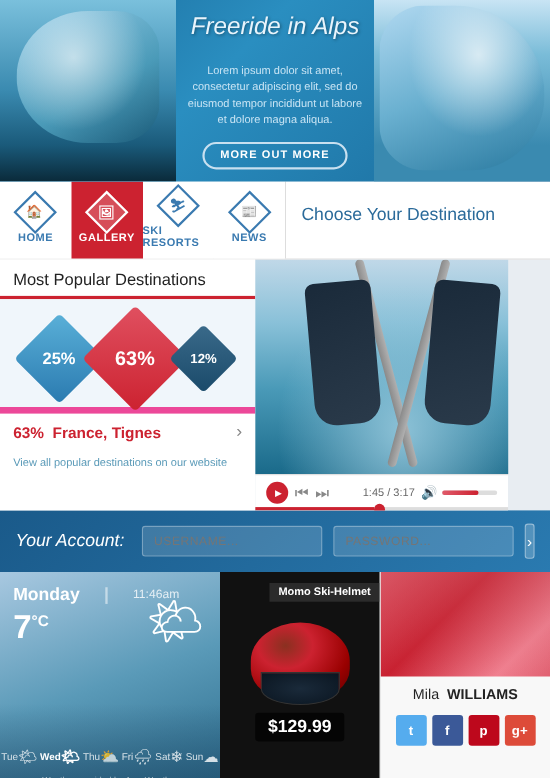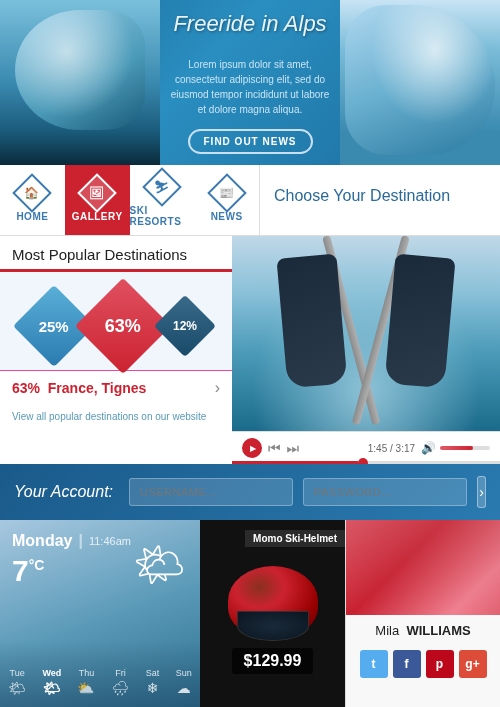--- a/index.html
+++ b/index.html
@@ -144,21 +144,21 @@
       display: block;
       width: 12px;
       height: 2px;
       background: #888;
       border-radius: 1px;
     }
 
     
     .bottom-row {
       display: flex;
-      width: 500px;
+      width: 462px;
     }
 
     
     .left-col {
       width: 232px;
       background: white;
     }
 
     
     .popular-header {
@@ -201,21 +201,21 @@
       text-align: center;
     }
     .diamond.large .diamond-inner { font-size: 18px; }
     .diamond.small .diamond-inner { font-size: 12px; }
     .diamond-blue { background: linear-gradient(135deg, #5ab0d8, #2a7ab0); }
     .diamond-red { background: linear-gradient(135deg, #e05060, #cc2230); }
     .diamond-dark { background: linear-gradient(135deg, #3a6a8a, #1a4a6a); }
 
     .popular-stat {
       padding: 8px 12px;
-      border-top: 1px solid #ec4899;
+      border-top: 6px solid #ec4899;
       display: flex;
       align-items: center;
       justify-content: space-between;
     }
     .popular-stat .stat-main {
       font-size: 14px;
       font-weight: bold;
       color: #222;
     }
     .popular-stat .stat-main span {
@@ -361,21 +361,21 @@
       height: 80px;
       background: linear-gradient(180deg, transparent, rgba(30,70,100,0.6));
     }
     .weather-day {
       position: relative;
       z-index: 2;
       font-size: 16px;
       font-weight: bold;
       display: flex;
       align-items: center;
-      gap: 6px;
+      gap: 22px;
       margin-bottom: 0;
     }
     .weather-sep { color: rgba(255,255,255,0.5); }
     .weather-time { font-size: 11px; font-weight: normal; color: rgba(255,255,255,0.8); }
     .weather-temp {
       position: relative;
       z-index: 2;
       font-size: 30px;
       font-weight: bold;
       color: white;
@@ -391,21 +391,20 @@
     .weather-days {
       position: absolute;
       bottom: 22px;
       left: 0; right: 0;
       display: flex;
       justify-content: space-around;
       z-index: 2;
     }
     .wday {
       display: flex;
-      flex-direction: column;
       align-items: center;
       font-size: 9px;
       color: rgba(255,255,255,0.8);
     }
     .wday.active { color: white; font-weight: bold; }
     .wday-icon { font-size: 14px; margin: 2px 0; }
     .weather-credit {
       position: absolute;
       bottom: 6px;
       left: 0; right: 0;
@@ -610,21 +609,21 @@
   </style>
 </head>
 <body>
 
 <div class="hero">
   <div class="skier-visual-left"></div>
   <div class="skier-visual-right"></div>
   <div class="hero-center">
     <h1>Freeride in Alps</h1>
     <p>Lorem ipsum dolor sit amet, consectetur adipiscing elit, sed do eiusmod tempor incididunt ut labore et dolore magna aliqua.</p>
-    <button class="hero-btn">FIND OUT NEWS</button>
+    <button class="hero-btn">MORE OUT MORE</button>
   </div>
 </div>
 
 <div class="nav-dest-row">
   <div class="nav-tabs">
     <div class="nav-tab">
       <div class="tab-icon-diamond">
           <span>🏠</span>
         </div>
       <span>HOME</span>

